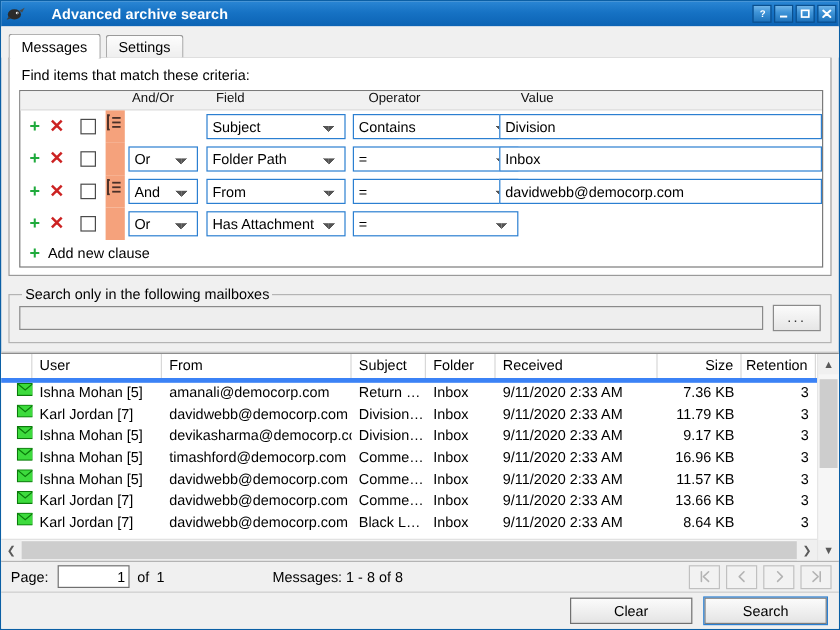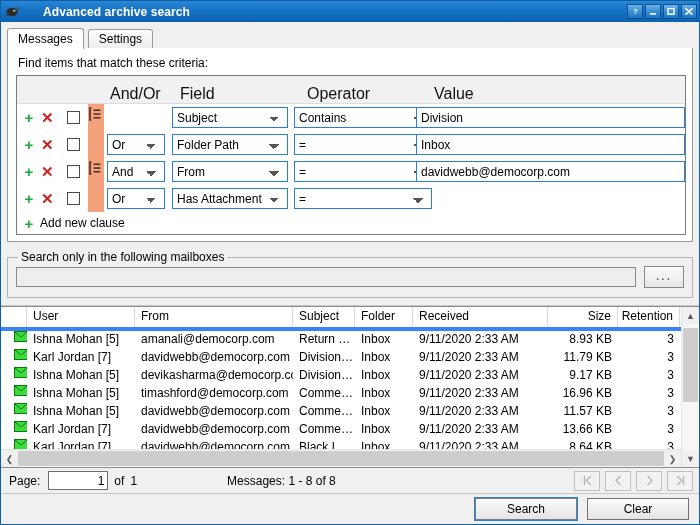--- a/index.html
+++ b/index.html
@@ -119,26 +119,26 @@
   .panel-label {
     font-size: 12px;
     margin: 2px 0 5px 2px;
   }
   .grid-box {
     border: 1px solid #7a7a7a;
     background: #fff;
     box-sizing: border-box;
   }
   .grid-head {
-    height: 28px;
+    height: 16px;
     background: #f1f1f1;
     border-bottom: 1px solid #dcdcdc;
     display: flex;
-    align-items: flex-end;
-    font-size: 16px;
+    align-items: flex-start;
+    font-size: 11px;
     box-sizing: border-box;
   }
   
   .c-act   { width: 50px; flex: 0 0 50px; }
   .c-chk   { width: 20px; flex: 0 0 20px; }
   .c-grp   { width: 18px; flex: 0 0 18px; }
   .c-ao    { width: 65px; flex: 0 0 65px; }
   .c-field { width: 122px; flex: 0 0 122px; }
   .c-op    { width: 122px; flex: 0 0 122px; }
   .c-val   { flex: 1 1 auto; min-width: 0; }
@@ -678,21 +678,21 @@
                 <svg class="env" viewBox="0 0 14 11">
                   <rect x="0.5" y="0.5" width="13" height="10" fill="#3ddb3d" stroke="#0a7a0a"></rect>
                   <path d="M0.7 0.8 L7 6 L13.3 0.8" fill="none" stroke="#0a7a0a" stroke-width="1"></path>
                 </svg>
               </div>
             <div class="rc w-user">Ishna Mohan [5]</div>
             <div class="rc w-from">amanali@democorp.com</div>
             <div class="rc w-subj">Return …</div>
             <div class="rc w-fold">Inbox</div>
             <div class="rc w-recv">9/11/2020 2:33 AM</div>
-            <div class="rc w-size num">8.93 KB</div>
+            <div class="rc w-size num">7.36 KB</div>
             <div class="rc w-ret num">3</div>
           </div>
           <div class="rrow">
             <div class="rc w-ico">
                 <svg class="env" viewBox="0 0 14 11">
                   <rect x="0.5" y="0.5" width="13" height="10" fill="#3ddb3d" stroke="#0a7a0a"></rect>
                   <path d="M0.7 0.8 L7 6 L13.3 0.8" fill="none" stroke="#0a7a0a" stroke-width="1"></path>
                 </svg>
               </div>
             <div class="rc w-user">Karl Jordan [7]</div>
@@ -823,17 +823,17 @@
       </div>
       <div class="pg-btn">
         <svg width="11" height="11" viewBox="0 0 11 11">
             <path d="M8.5 1.5 L8.5 9.5 M2.5 1.5 L6.8 5.5 L2.5 9.5" stroke="#b3b3b3" stroke-width="1.3" fill="none" stroke-linecap="round" stroke-linejoin="round"></path>
           </svg>
       </div>
     </div>
   </div>
 
   <div class="footer">
+    <div class="btn">Clear</div>
     <div class="btn default">Search</div>
-    <div class="btn">Clear</div>
   </div>
 
 </div>
 
 </body></html>

